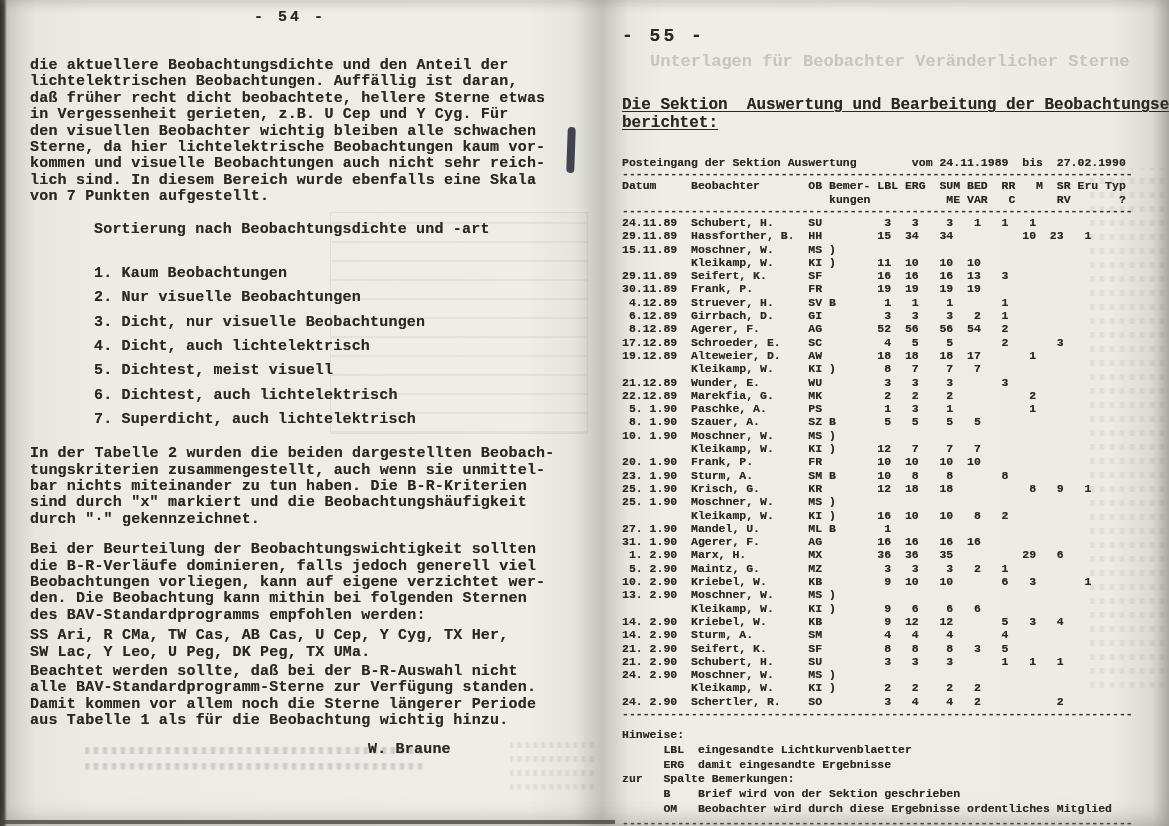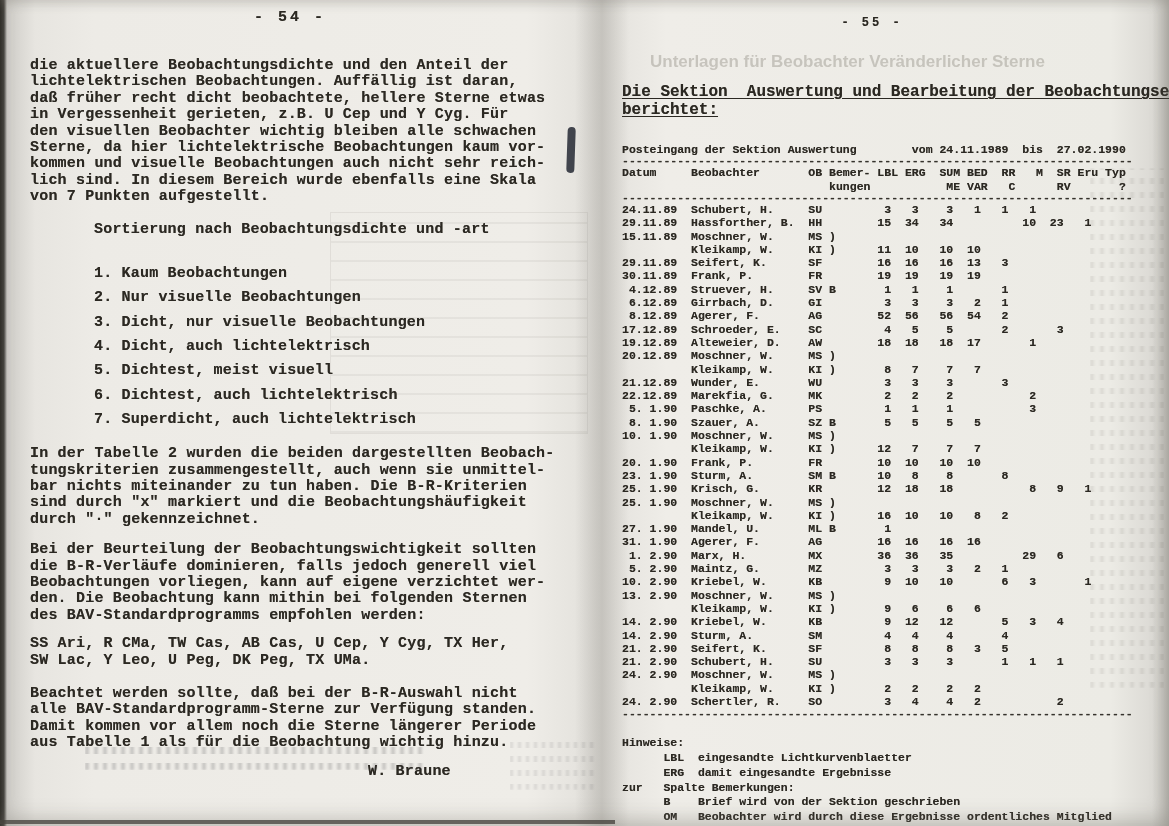--- a/index.html
+++ b/index.html
@@ -14,52 +14,52 @@
   #page55{left:622px;width:545px;height:826px}
   .typw{white-space:pre;font-weight:bold;text-shadow:0 0 0.5px rgba(40,36,28,.55)}
   
   .pnum54{margin-top:10px;width:520px;text-align:center;font-size:15px;line-height:16px;letter-spacing:3px}
   .p54{font-size:15px;line-height:16.4px;letter-spacing:.2px}
   #p1{margin-top:32px}
   #sort-heading{margin-top:16px;padding-left:64px}
   #sort-list{margin-top:24px;padding-left:64px;line-height:24.3px}
   #p2{margin-top:14px}
   #p3{margin-top:14px}
-  #p4{margin-top:12px}
-  #p5{margin-top:17px}
+  #p4{margin-top:4px}
+  #p5{margin-top:3px}
   #signature{margin-top:12px;padding-left:338px}
   
-  .pnum55{margin-top:16px;width:500px;text-align:center;font-size:12px;line-height:15px;letter-spacing:3px}
+  .pnum55{margin-top:29px;width:500px;text-align:left;font-size:18px;line-height:15px;letter-spacing:3px}
   #report-heading{margin-top:53px;font-size:16px;line-height:17.5px;text-decoration:underline;text-underline-offset:2px;text-decoration-thickness:1px}
   #posteingang-line{margin-top:24px;font-size:11.5px;line-height:13px}
   .sep{font-size:11.5px;line-height:10px;color:#35322c}
   #table-head{font-size:11.5px;line-height:13.5px}
   #posteingang-rows{font-size:11.5px}
   .trow{white-space:pre;font-weight:bold;text-shadow:0 0 .5px rgba(40,36,28,.55);line-height:13.3px}
   #sep3{line-height:12px}
-  #notes{margin-top:16px;font-size:11.5px;line-height:14.8px}
+  #notes{margin-top:8px;font-size:11.5px;line-height:14.8px}
   #sep4{line-height:12px}
   
   .artifact{position:absolute;pointer-events:none}
   #edge-left{left:0;top:0;width:7px;height:826px;background:linear-gradient(90deg,#15140f 0%,#3d3b36 55%,rgba(90,88,82,0) 100%)}
   #edge-bottom{left:0;top:820px;width:615px;height:4px;background:#312f2a;opacity:.75}
   #gutter-shadow{left:575px;top:0;width:54px;height:826px;background:linear-gradient(90deg,rgba(120,117,110,0),rgba(120,117,110,.28) 50%,rgba(120,117,110,0))}
   #edge-right{left:1152px;top:0;width:17px;height:826px;background:linear-gradient(90deg,rgba(150,148,142,0),#bdbbb5)}
   #ink-smudge{left:537px;top:127px;width:8px;height:46px;background:#232833;border-radius:4px;transform:rotate(2deg);opacity:.85}
   #ghost-left-table{left:300px;top:212px;width:258px;height:222px;opacity:.10;border:1px solid #6b675e;
     background:repeating-linear-gradient(0deg,rgba(90,86,76,.7) 0 2px,transparent 2px 19px);filter:blur(.7px)}
   #ghost-left-bottom{left:55px;top:740px;width:340px;height:30px;opacity:.35;
     background:repeating-linear-gradient(90deg,rgba(55,53,60,.55) 0 4px,transparent 4px 9px);
     -webkit-mask-image:repeating-linear-gradient(0deg,#000 0 7px,transparent 7px 16px);
     mask-image:repeating-linear-gradient(0deg,#000 0 7px,transparent 7px 16px);filter:blur(.8px)}
   #ghost-left-corner{left:480px;top:735px;width:85px;height:55px;opacity:.22;
     background:repeating-linear-gradient(90deg,rgba(55,53,60,.5) 0 3px,transparent 3px 8px);
     -webkit-mask-image:repeating-linear-gradient(0deg,#000 0 6px,transparent 6px 14px);
     mask-image:repeating-linear-gradient(0deg,#000 0 6px,transparent 6px 14px);filter:blur(.8px)}
-  #ghost-title{left:28px;top:52px;width:480px;font-family:Liberation Sans, sans-serif;font-weight:bold;
+  #ghost-title{left:28px;top:52px;width:480px;font-family:Liberation Mono, monospace;font-weight:bold;
     font-size:17px;color:#8d897f;opacity:.40;filter:blur(.6px);white-space:nowrap}
   #ghost-right-col{left:468px;top:168px;width:74px;height:520px;opacity:.16;
     background:repeating-linear-gradient(90deg,rgba(80,76,68,.6) 0 4px,transparent 4px 10px);
     -webkit-mask-image:repeating-linear-gradient(0deg,#000 0 6px,transparent 6px 14px);
     mask-image:repeating-linear-gradient(0deg,#000 0 6px,transparent 6px 14px);filter:blur(.9px)}
   #vignette{left:0;top:0;width:1169px;height:826px;box-shadow:inset 0 -8px 18px rgba(120,117,110,.35), inset 0 4px 10px rgba(130,127,120,.25)}
 </style>
 </head>
 <body>
 
@@ -126,25 +126,24 @@
       <div class="trow">29.11.89  Hassforther, B.  HH        15  34   34          10  23   1    </div>
       <div class="trow">15.11.89  Moschner, W.     MS )                                         </div>
       <div class="trow">          Kleikamp, W.     KI )      11  10   10  10                    </div>
       <div class="trow">29.11.89  Seifert, K.      SF        16  16   16  13   3                </div>
       <div class="trow">30.11.89  Frank, P.        FR        19  19   19  19                    </div>
       <div class="trow"> 4.12.89  Struever, H.     SV B       1   1    1       1                </div>
       <div class="trow"> 6.12.89  Girrbach, D.     GI         3   3    3   2   1                </div>
       <div class="trow"> 8.12.89  Agerer, F.       AG        52  56   56  54   2                </div>
       <div class="trow">17.12.89  Schroeder, E.    SC         4   5    5       2       3        </div>
       <div class="trow">19.12.89  Alteweier, D.    AW        18  18   18  17       1            </div>
-      <div class="trow">20.12.89  Moschner, W.     MS )                                         </div>
       <div class="trow">          Kleikamp, W.     KI )       8   7    7   7                    </div>
       <div class="trow">21.12.89  Wunder, E.       WU         3   3    3       3                </div>
       <div class="trow">22.12.89  Marekfia, G.     MK         2   2    2           2            </div>
-      <div class="trow"> 5. 1.90  Paschke, A.      PS         1   1    1           3            </div>
+      <div class="trow"> 5. 1.90  Paschke, A.      PS         1   3    1           1            </div>
       <div class="trow"> 8. 1.90  Szauer, A.       SZ B       5   5    5   5                    </div>
       <div class="trow">10. 1.90  Moschner, W.     MS )                                         </div>
       <div class="trow">          Kleikamp, W.     KI )      12   7    7   7                    </div>
       <div class="trow">20. 1.90  Frank, P.        FR        10  10   10  10                    </div>
       <div class="trow">23. 1.90  Sturm, A.        SM B      10   8    8       8                </div>
       <div class="trow">25. 1.90  Krisch, G.       KR        12  18   18           8   9   1    </div>
       <div class="trow">25. 1.90  Moschner, W.     MS )                                         </div>
       <div class="trow">          Kleikamp, W.     KI )      16  10   10   8   2                </div>
       <div class="trow">27. 1.90  Mandel, U.       ML B       1                                 </div>
       <div class="trow">31. 1.90  Agerer, F.       AG        16  16   16  16                    </div>

